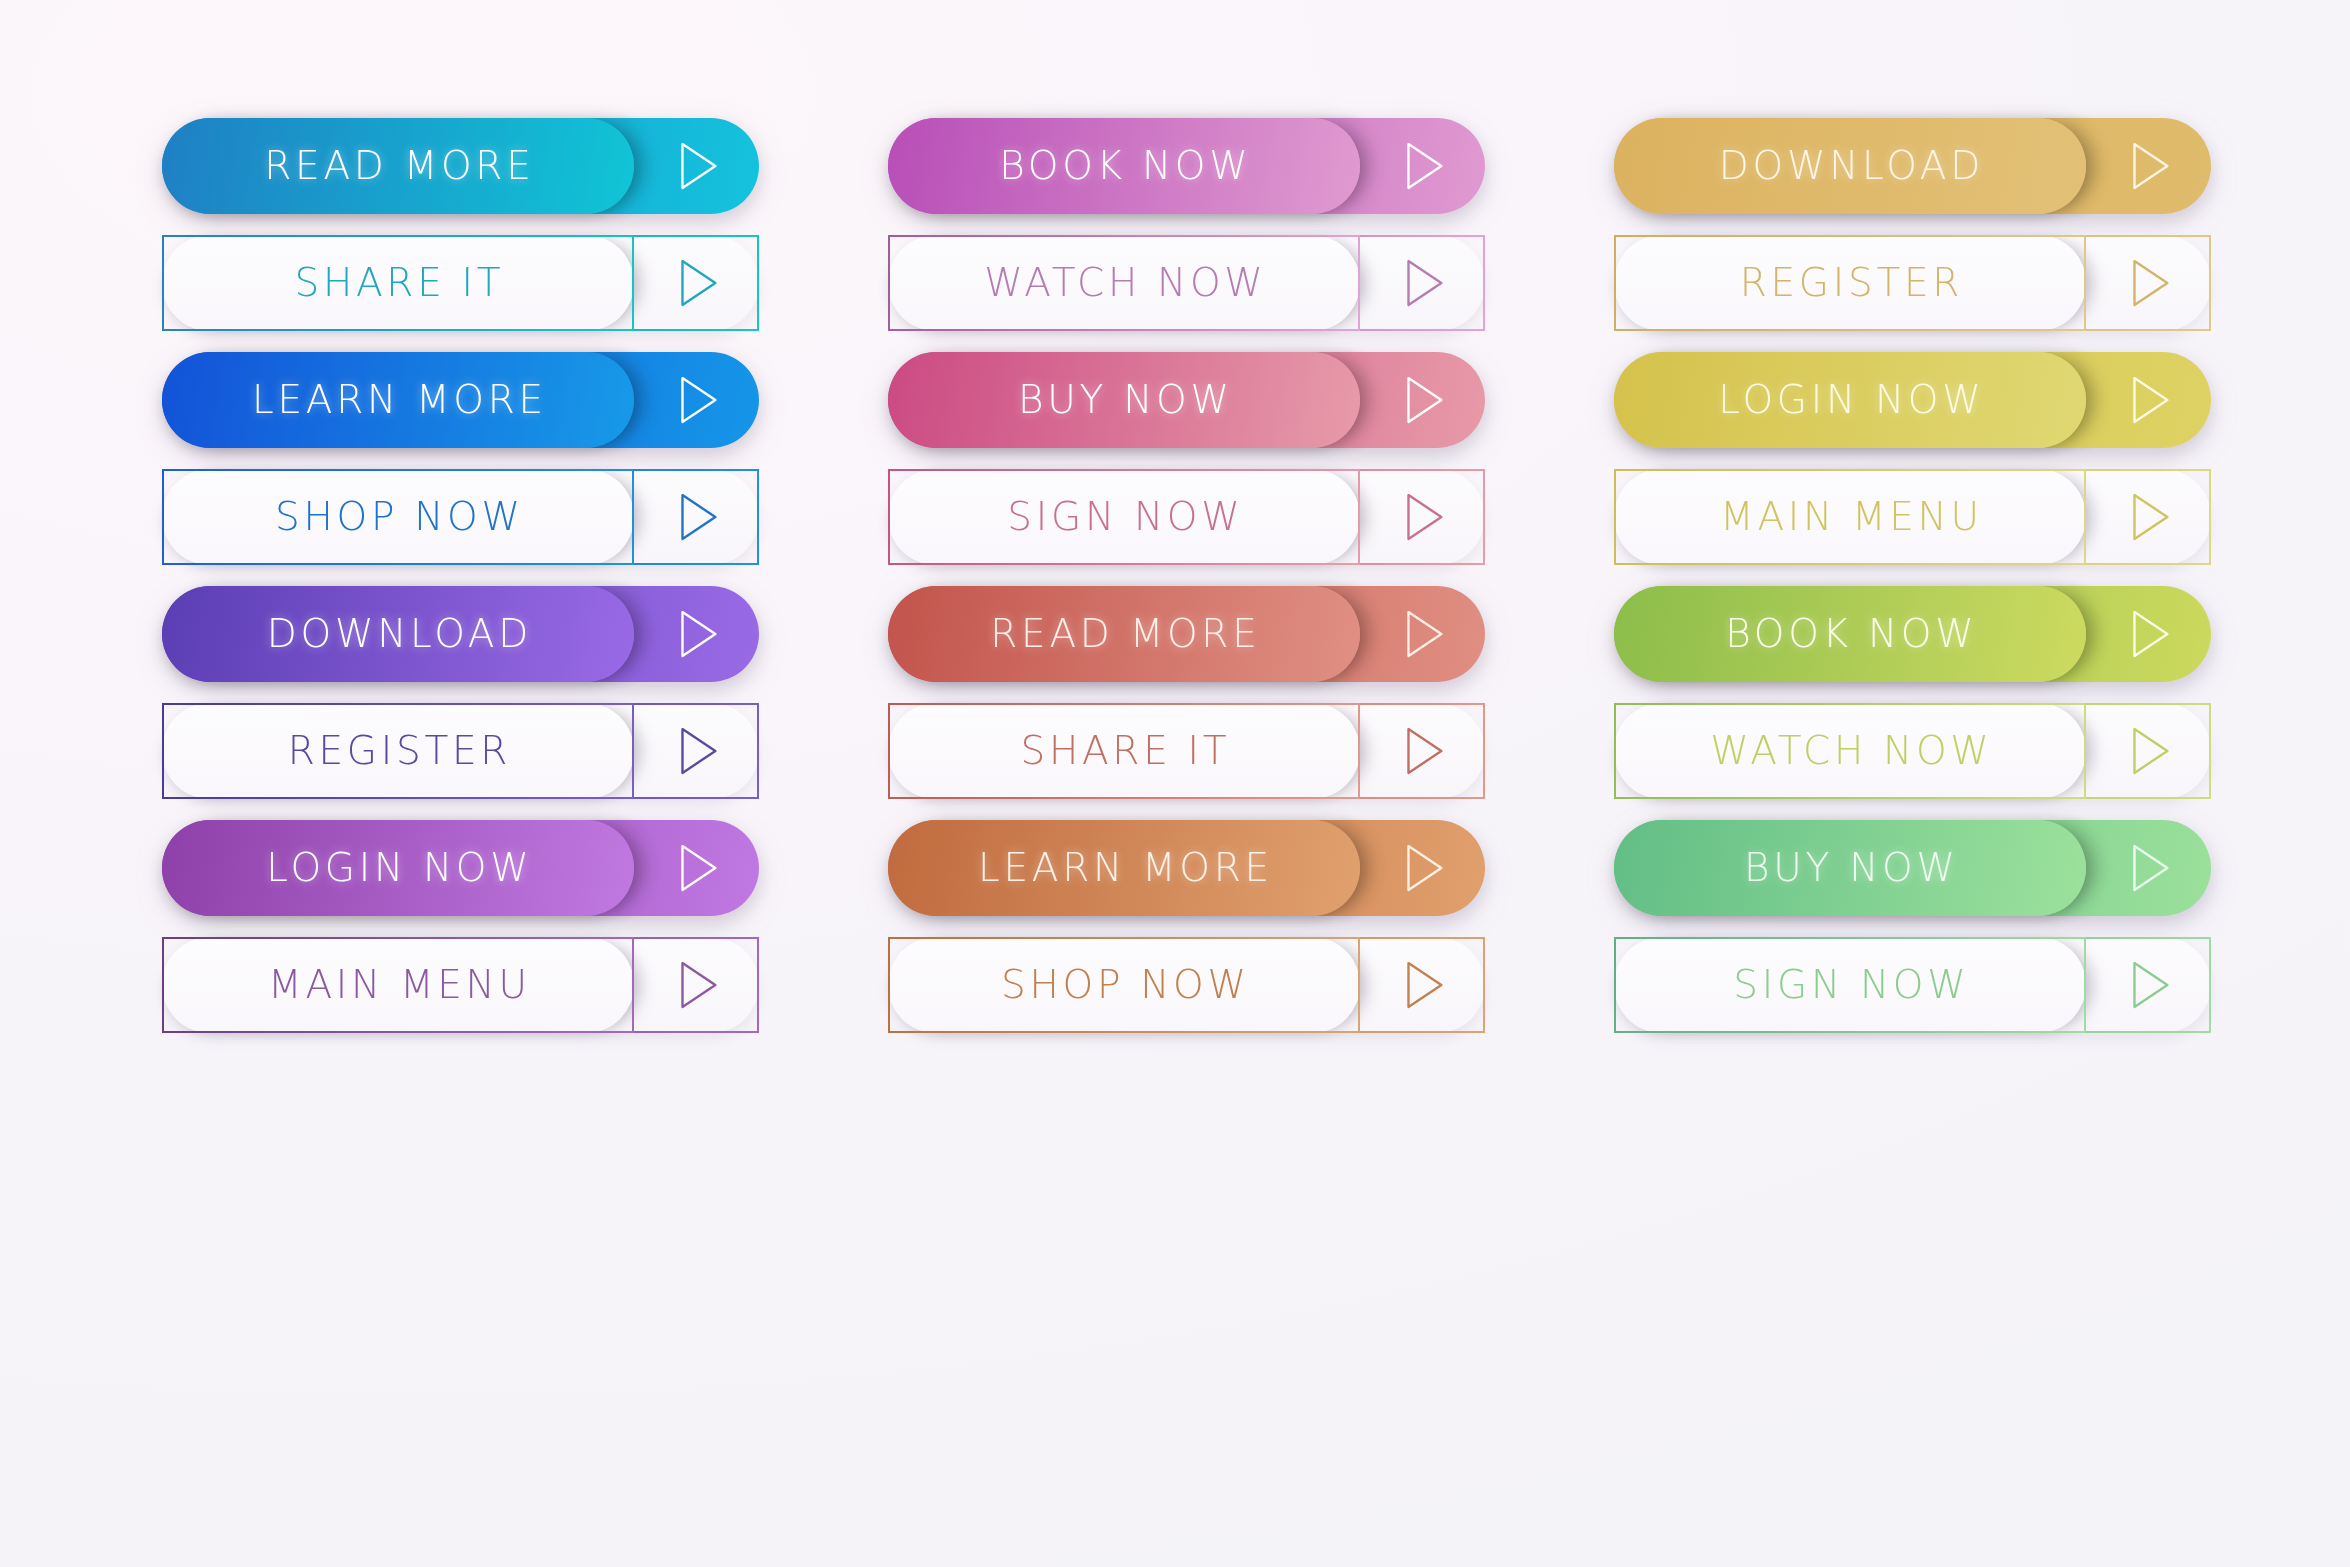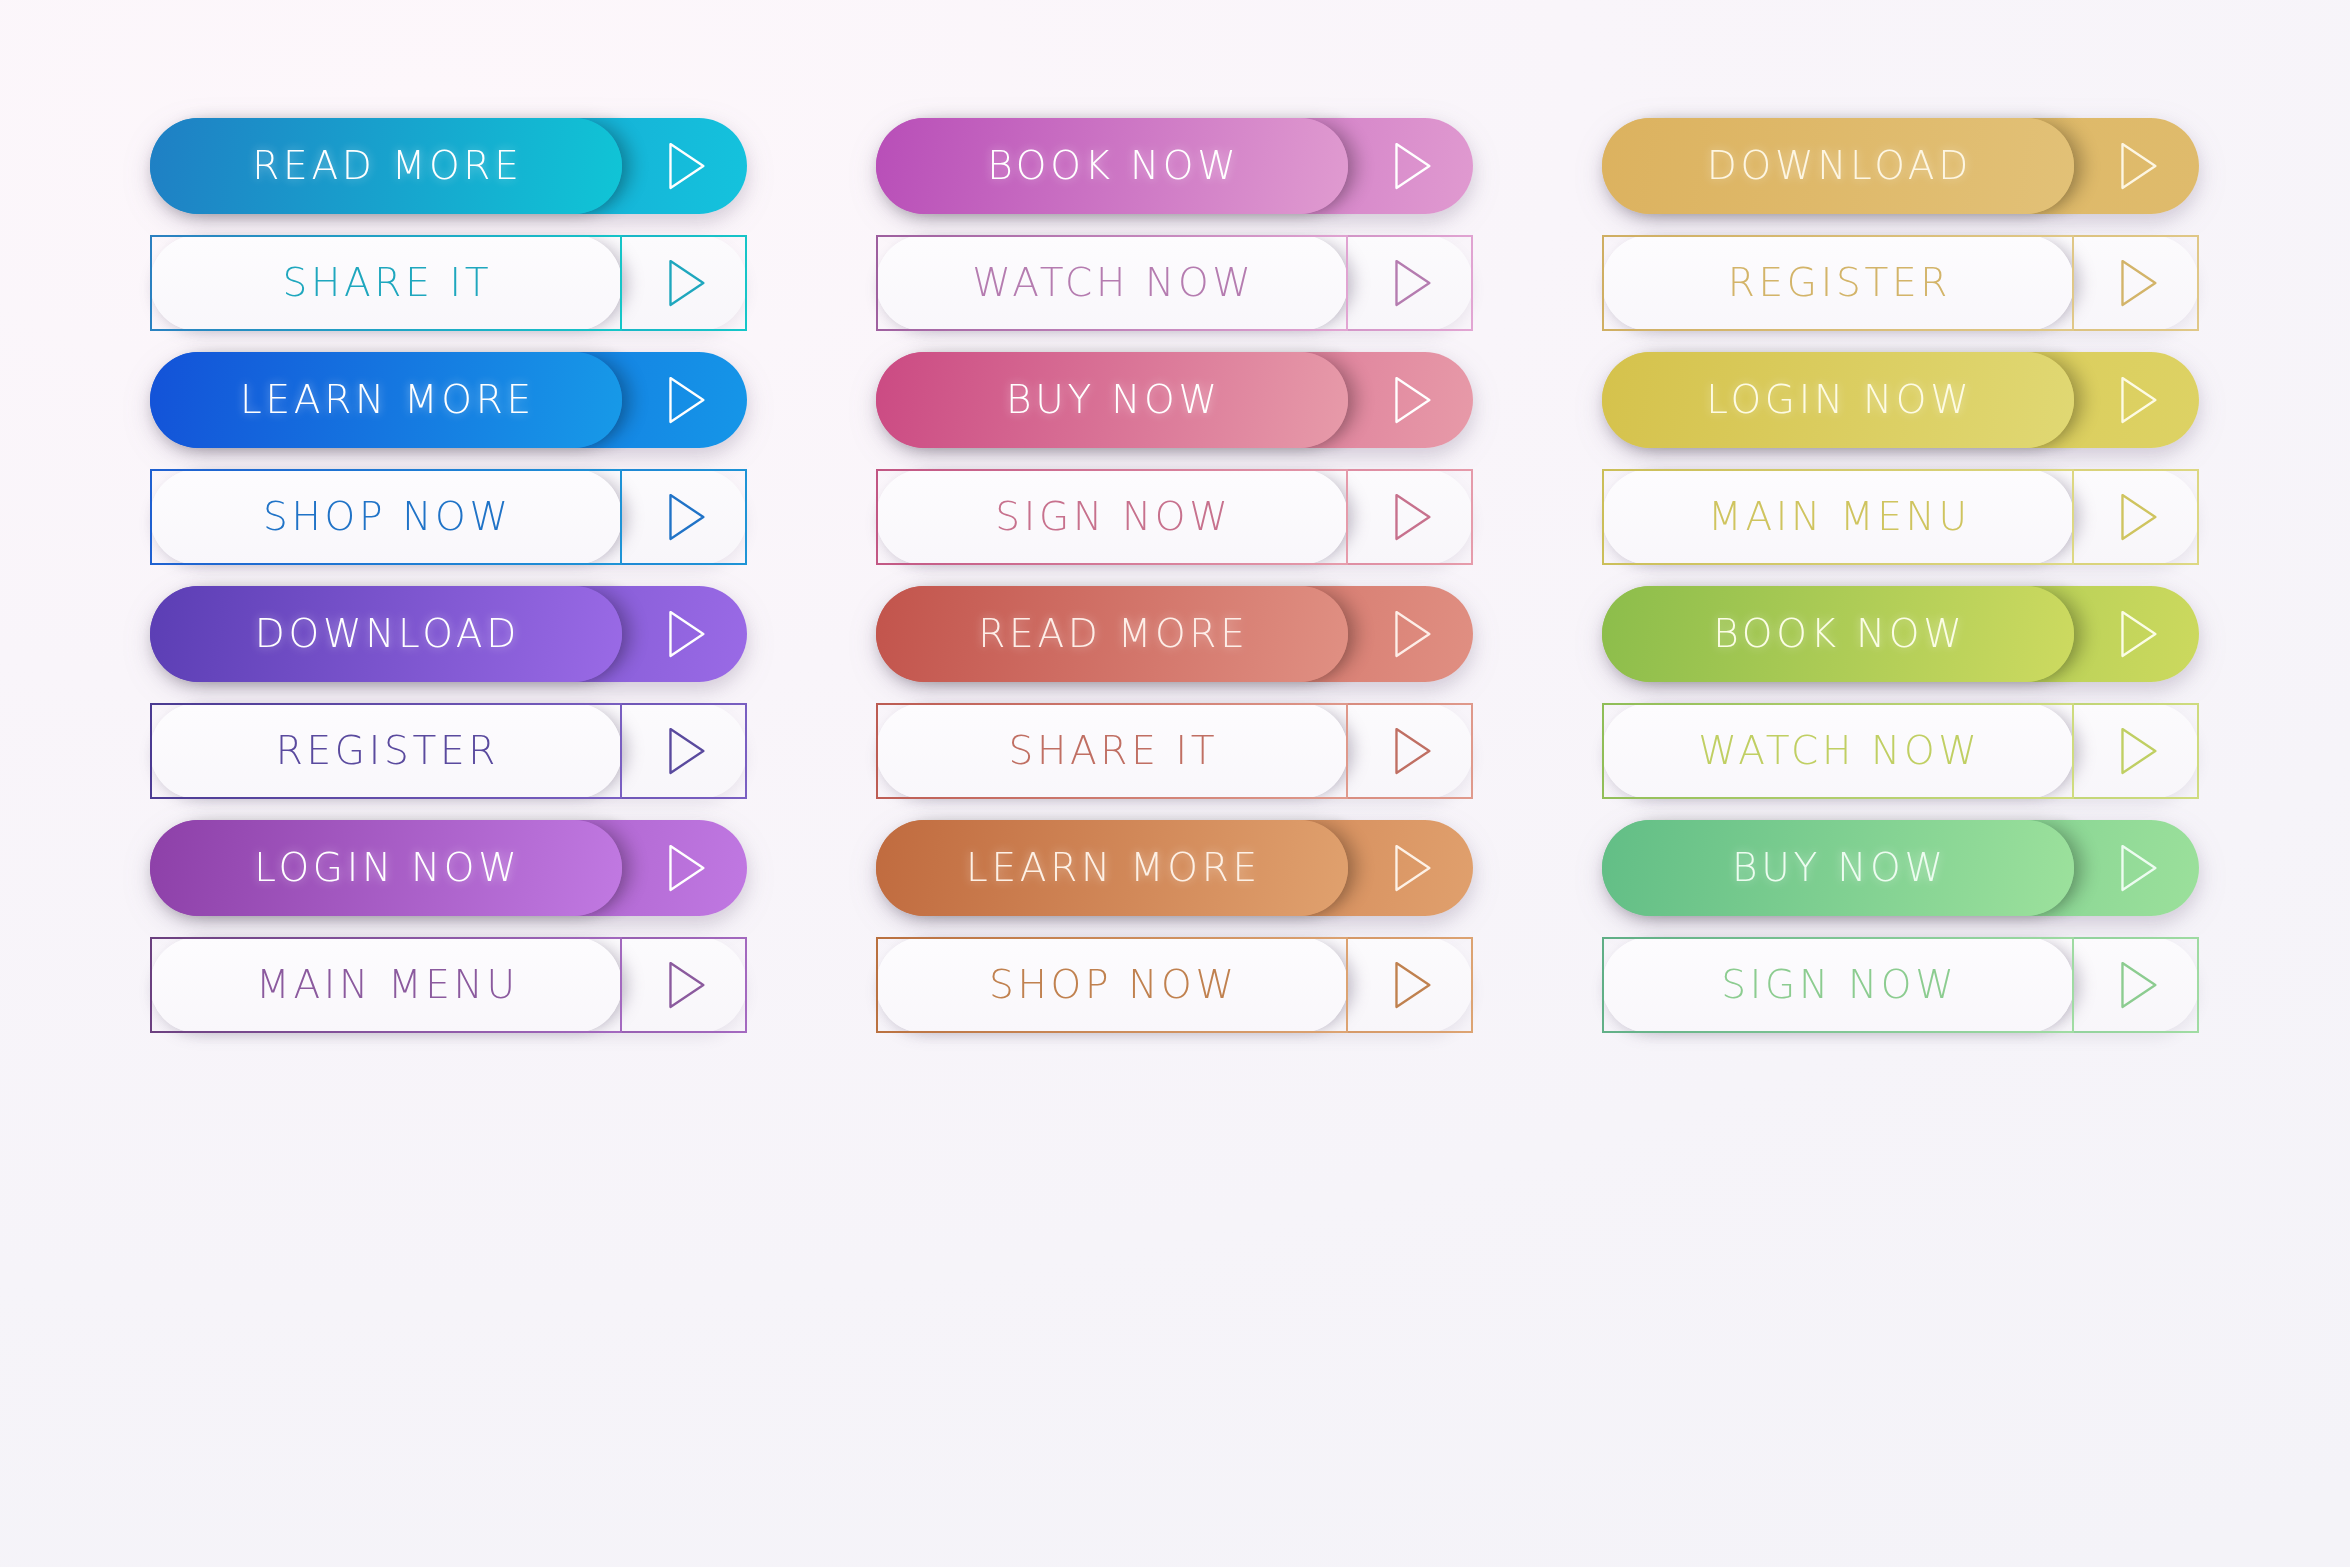--- a/index.html
+++ b/index.html
@@ -17,21 +17,21 @@
   #stage {
     position: relative;
     width: 2351px;
     height: 1568px;
     box-sizing: border-box;
   }
 
   
   .grid {
     position: absolute;
-    left: 150px;
+    left: 162px;
     top: 118px;
     width: 2066px;
     display: grid;
     grid-template-columns: repeat(3, 597px);
     column-gap: 129px;
     row-gap: 21px;
     align-content: start;
     text-align: right;
   }
   .col {

